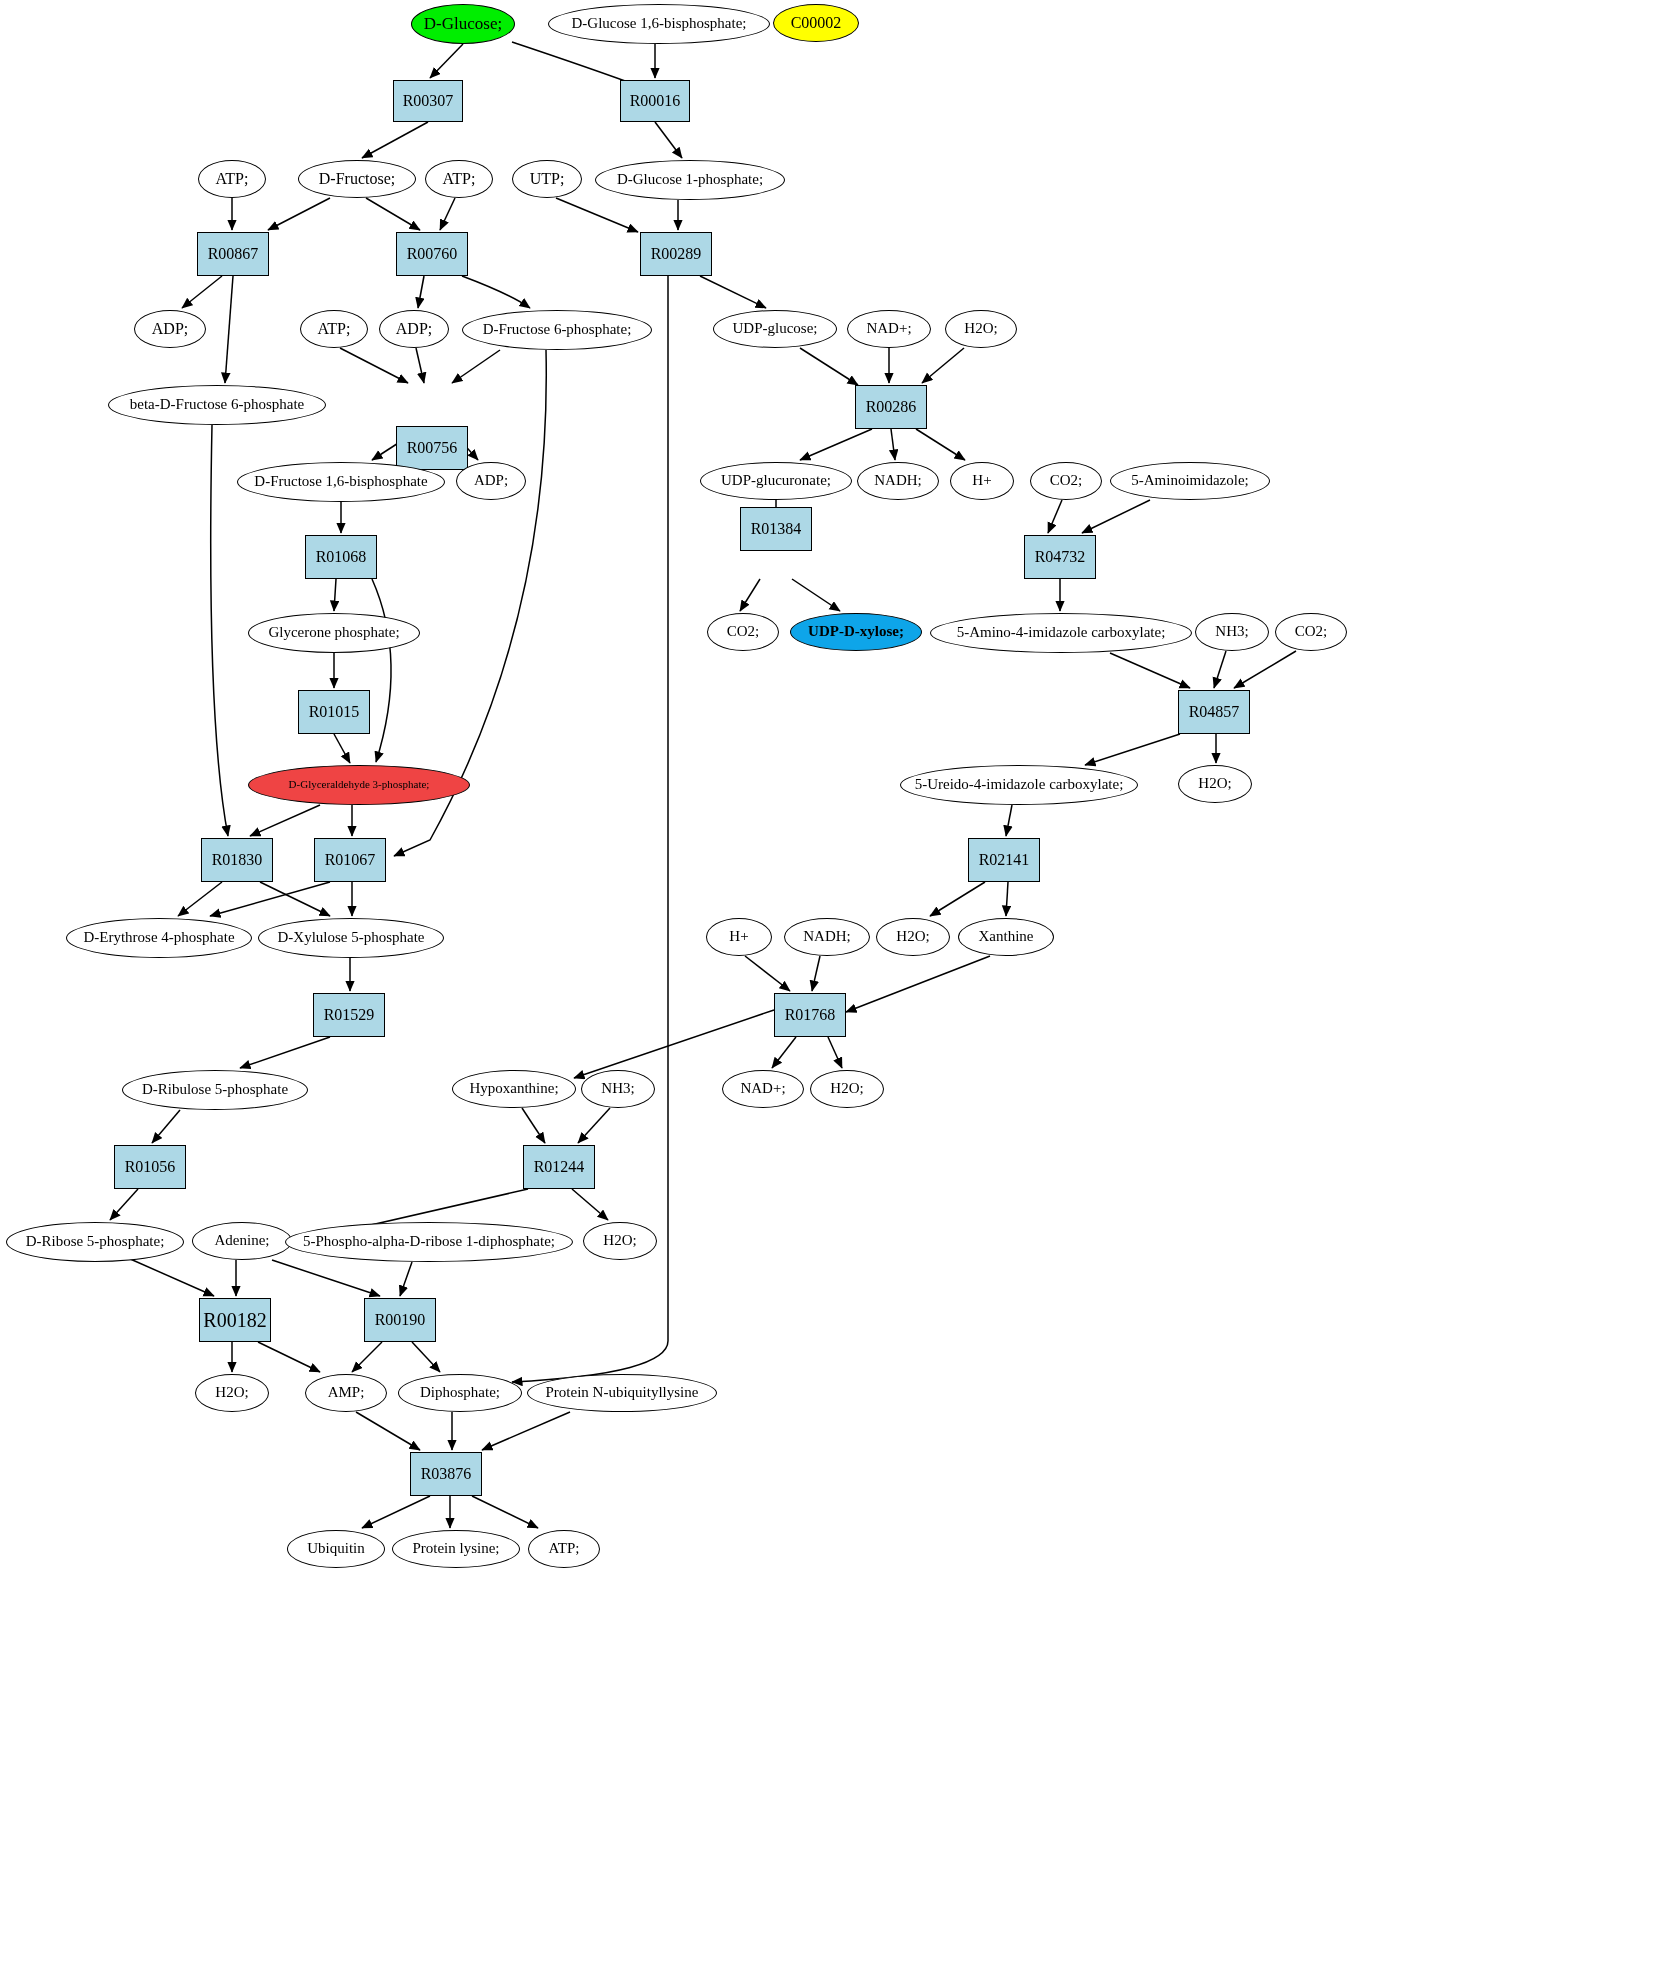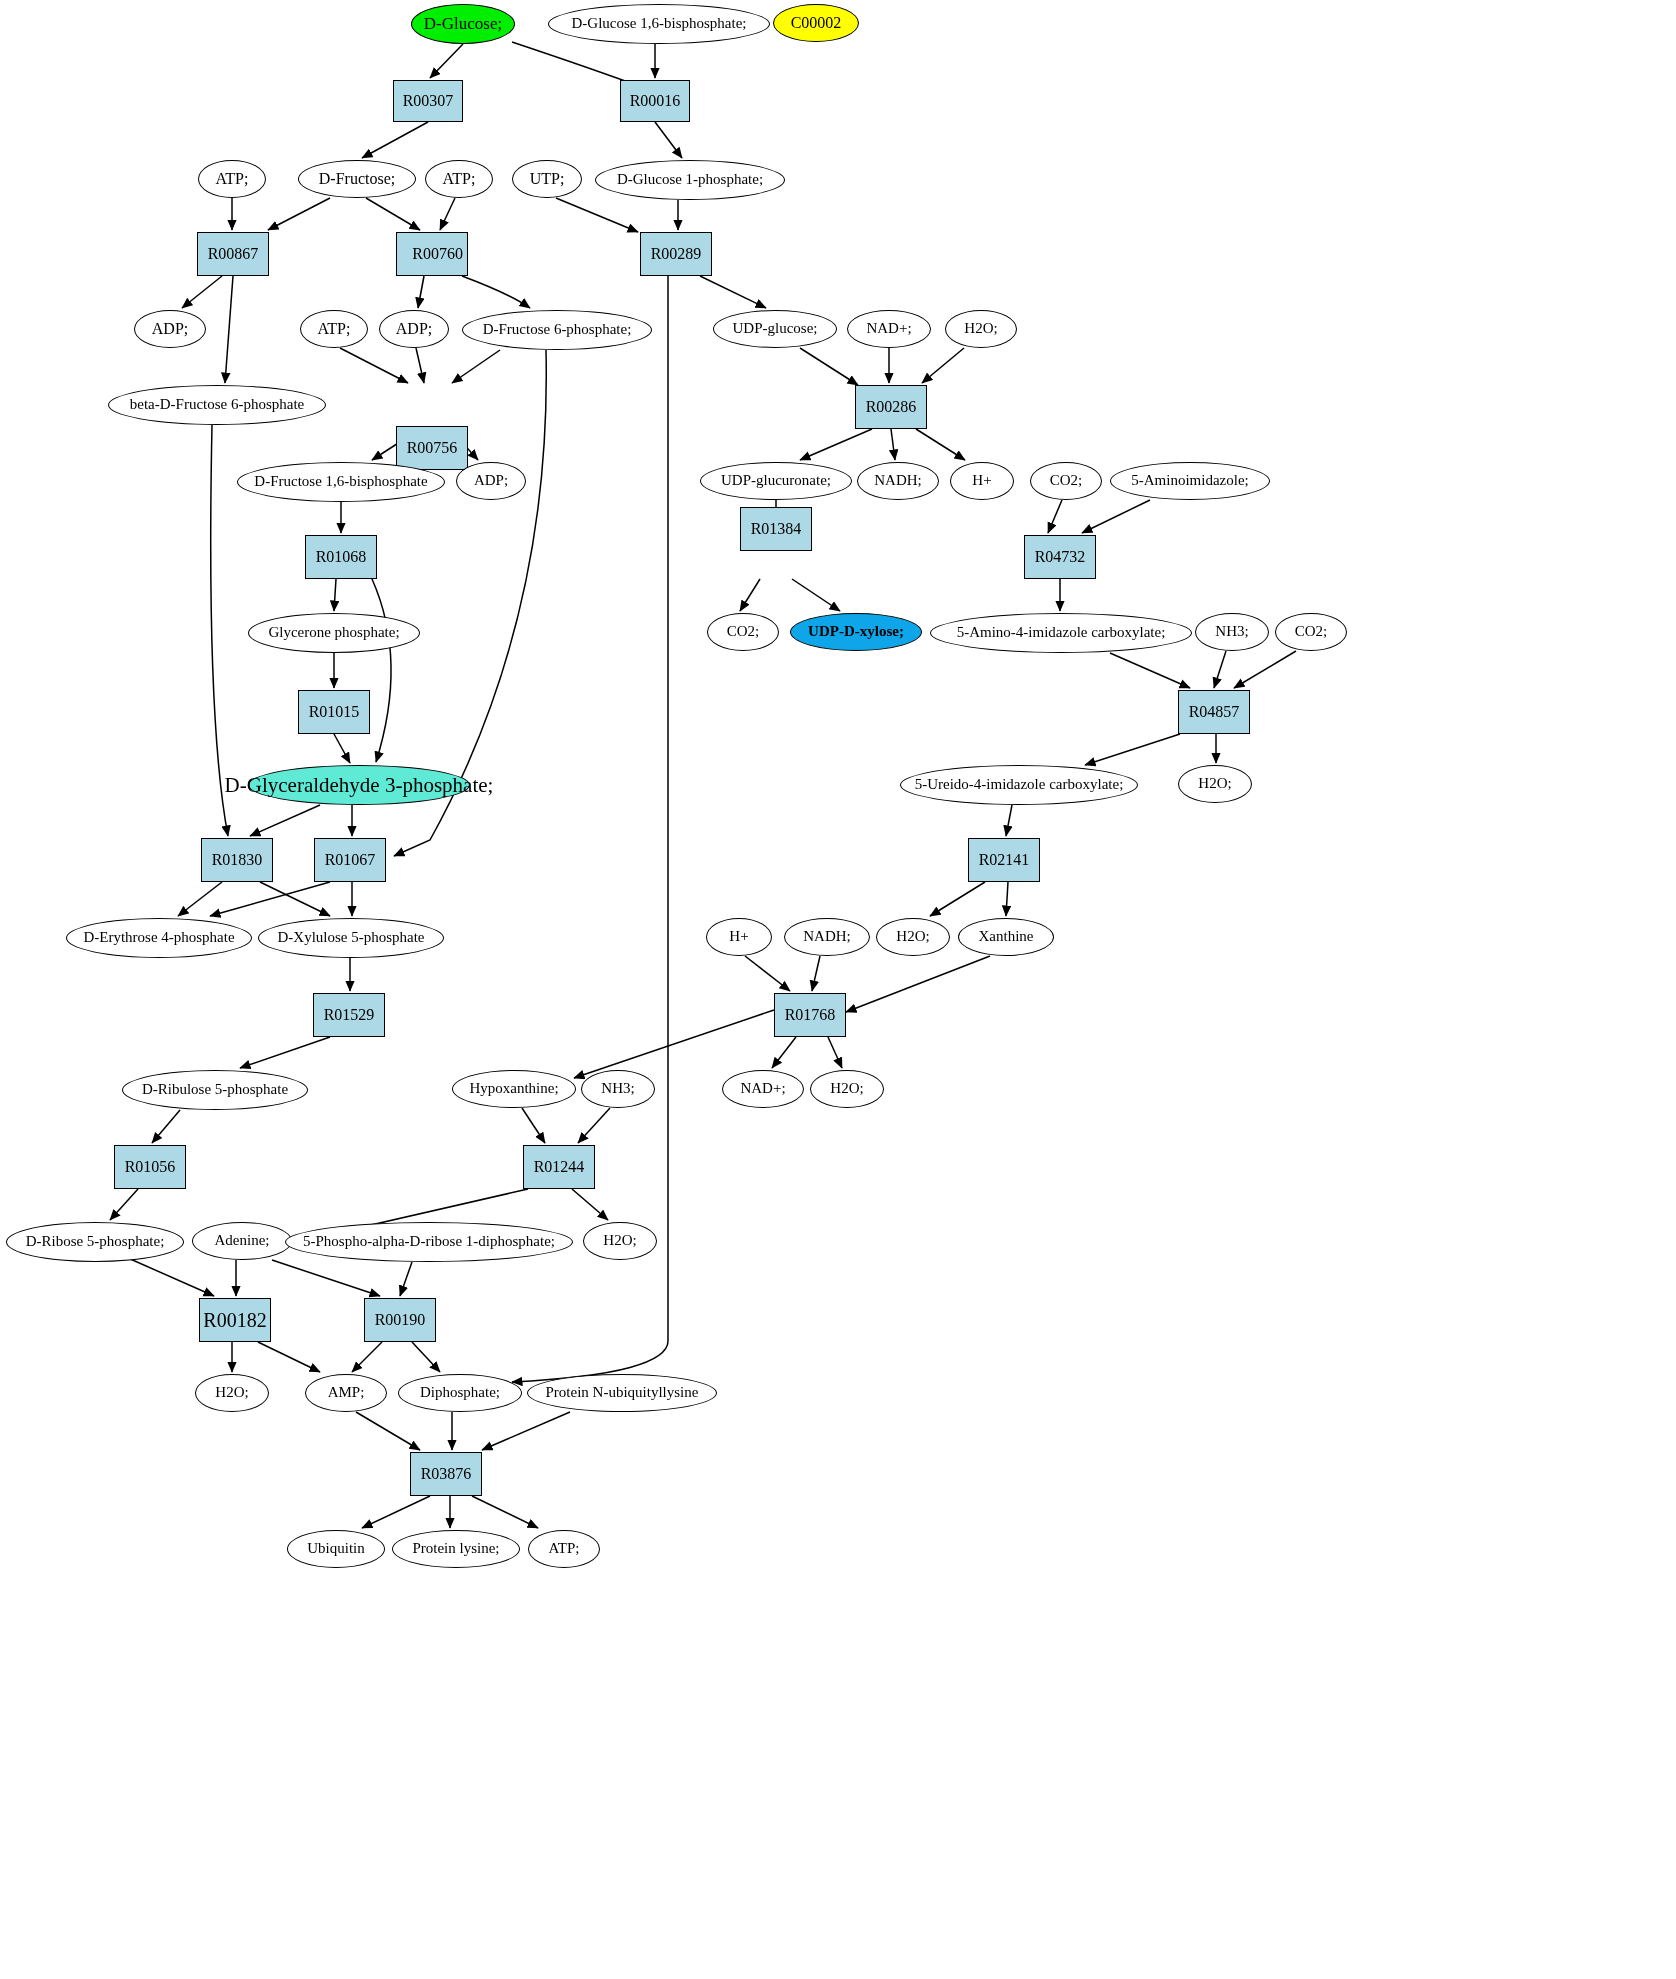--- a/index.html
+++ b/index.html
@@ -135,21 +135,21 @@
       </div>
       <div class="node ellipse" style="left: 512px; top: 160px; width: 70px; height: 38px; background: rgb(255, 255, 255); font-size: 16px;">
         <span>UTP;</span>
       </div>
       <div class="node ellipse" style="left: 595px; top: 160px; width: 190px; height: 40px; background: rgb(255, 255, 255); font-size: 15px;">
         <span>D-Glucose 1-phosphate;</span>
       </div>
       <div class="node rect" style="left: 197px; top: 232px; width: 72px; height: 44px; background: rgb(173, 216, 230); font-size: 16px;">
         <span>R00867</span>
       </div>
-      <div class="node rect" style="left: 396px; top: 232px; width: 72px; height: 44px; background: rgb(173, 216, 230); font-size: 16px; justify-content: flex-end;">
+      <div class="node rect" style="left: 396px; top: 232px; width: 72px; height: 44px; background: rgb(173, 216, 230); font-size: 16px;">
         <span>R00760</span>
       </div>
       <div class="node rect" style="left: 640px; top: 232px; width: 72px; height: 44px; background: rgb(173, 216, 230); font-size: 16px;">
         <span>R00289</span>
       </div>
       <div class="node ellipse" style="left: 134px; top: 310px; width: 72px; height: 38px; background: rgb(255, 255, 255); font-size: 16px;">
         <span>ADP;</span>
       </div>
       <div class="node ellipse" style="left: 300px; top: 310px; width: 68px; height: 38px; background: rgb(255, 255, 255); font-size: 16px;">
         <span>ATP;</span>
@@ -225,21 +225,21 @@
       </div>
       <div class="node ellipse" style="left: 1275px; top: 613px; width: 72px; height: 38px; background: rgb(255, 255, 255); font-size: 15px;">
         <span>CO2;</span>
       </div>
       <div class="node rect" style="left: 298px; top: 690px; width: 72px; height: 44px; background: rgb(173, 216, 230); font-size: 16px;">
         <span>R01015</span>
       </div>
       <div class="node rect" style="left: 1178px; top: 690px; width: 72px; height: 44px; background: rgb(173, 216, 230); font-size: 16px;">
         <span>R04857</span>
       </div>
-      <div class="node ellipse" style="left: 248px; top: 765px; width: 222px; height: 40px; background: #5eead4; font-size: 21px;">
+      <div class="node ellipse" style="left: 248px; top: 765px; width: 222px; height: 40px; background: #ef4444; font-size: 11px;">
         <span>D-Glyceraldehyde 3-phosphate;</span>
       </div>
       <div class="node ellipse" style="left: 900px; top: 765px; width: 238px; height: 40px; background: rgb(255, 255, 255); font-size: 15px;">
         <span>5-Ureido-4-imidazole carboxylate;</span>
       </div>
       <div class="node ellipse" style="left: 1178px; top: 765px; width: 74px; height: 38px; background: rgb(255, 255, 255); font-size: 15px;">
         <span>H2O;</span>
       </div>
       <div class="node rect" style="left: 201px; top: 838px; width: 72px; height: 44px; background: rgb(173, 216, 230); font-size: 16px;">
         <span>R01830</span>

